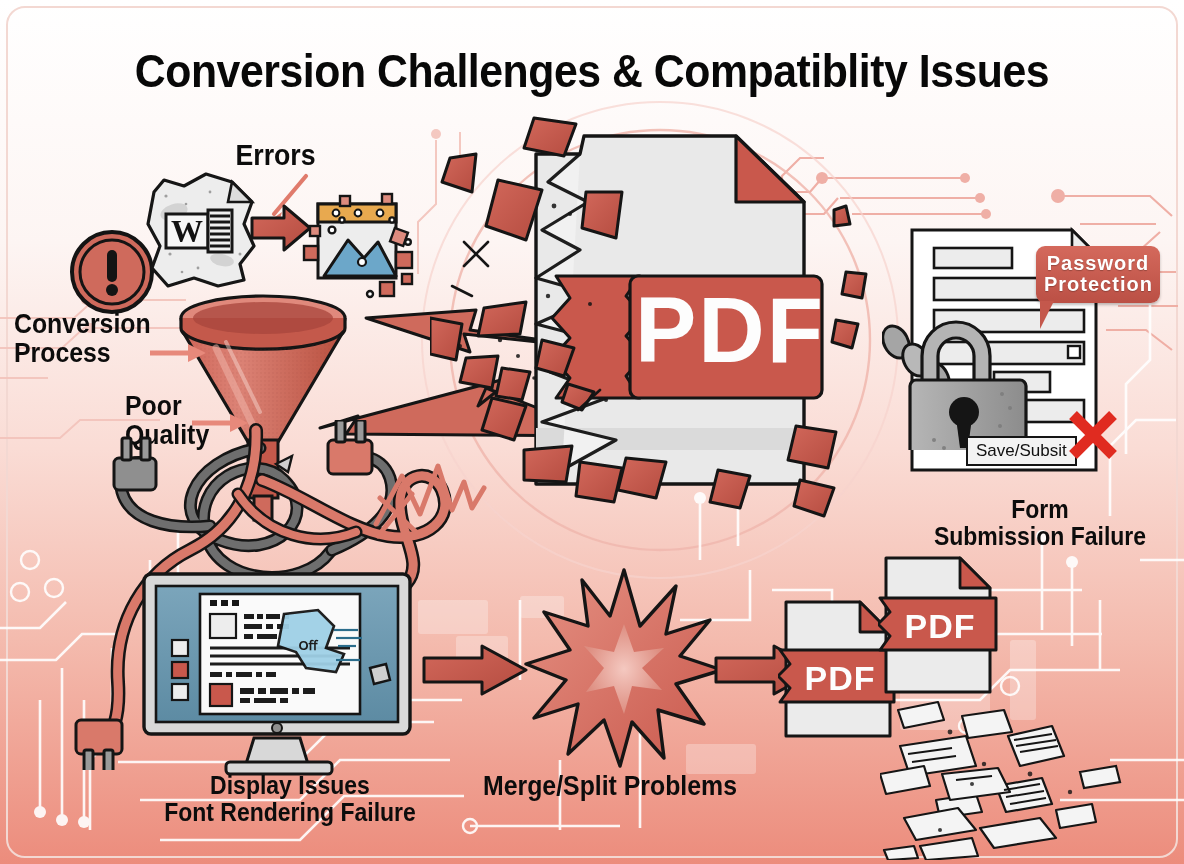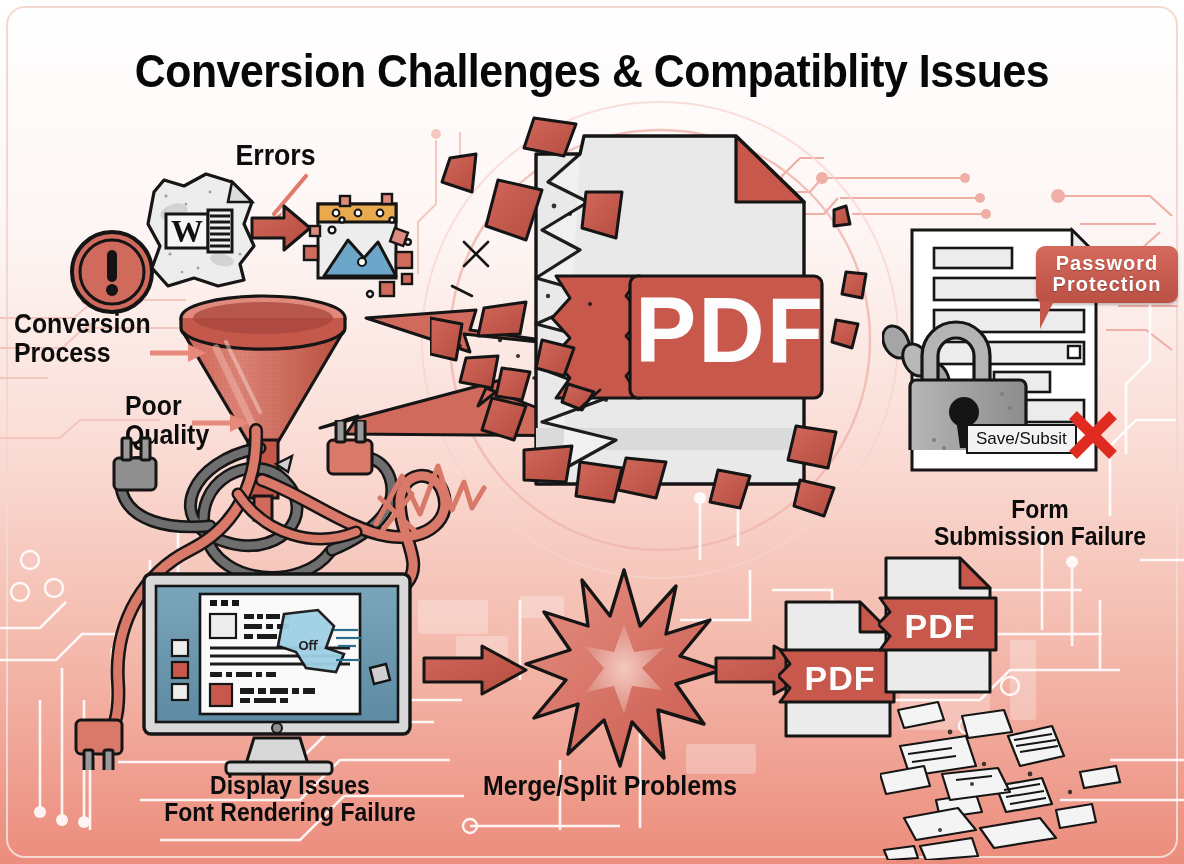--- a/index.html
+++ b/index.html
@@ -376,32 +376,32 @@
       <circle cx="120" cy="104" r="2"></circle>
         <circle cx="128" cy="118" r="2"></circle>
       <circle cx="118" cy="136" r="2"></circle>
         <circle cx="126" cy="150" r="2"></circle>
       <circle cx="52" cy="150" r="2"></circle>
         <circle cx="62" cy="158" r="2"></circle>
       <circle cx="96" cy="160" r="2"></circle>
     </g>
   </svg>
 
-  <div class="abs" style="left:1036px;top:246px;width:142px;">
+  <div class="abs" style="left:1036px;top:246px;width:124px;">
     <div style="position:relative;background:linear-gradient(180deg,#d4695c,#bb5045);border-radius:9px;
                 padding:7px 8px 8px;box-shadow:0 2px 3px rgba(0,0,0,.25);">
       <div class="pdfword" style="font-size:20px;line-height:1.04;white-space:pre-line;text-align:center;
                   text-shadow:0 1px 1px rgba(0,0,0,.25);">Password
 Protection</div>
       <div style="position:absolute;left:4px;bottom:-26px;width:0;height:0;
                   border-left:14px solid #c4584c;border-bottom:28px solid transparent;"></div>
     </div>
   </div>
 
-  <div class="abs" style="left:966px;top:424px;border:2.4px solid #151515;background:#f3f3f3;padding:3px 8px;">
+  <div class="abs" style="left:966px;top:436px;border:2.4px solid #151515;background:#f3f3f3;padding:3px 8px;">
     <span style="font-family:'Liberation Sans',sans-serif;font-size:17px;color:#111;">Save/Subsit</span>
   </div>
 
   <svg class="abs" style="left:1064px;top:406px;" width="58" height="58" viewBox="0 0 58 58">
     <path d="M9 9 L49 49 M49 9 L9 49" stroke="#e02b20" stroke-width="11" stroke-linecap="butt"></path>
   </svg>
 
   <div class="lbl l-ctr" id="lbl-form">Form
 Submission Failure</div>
 

